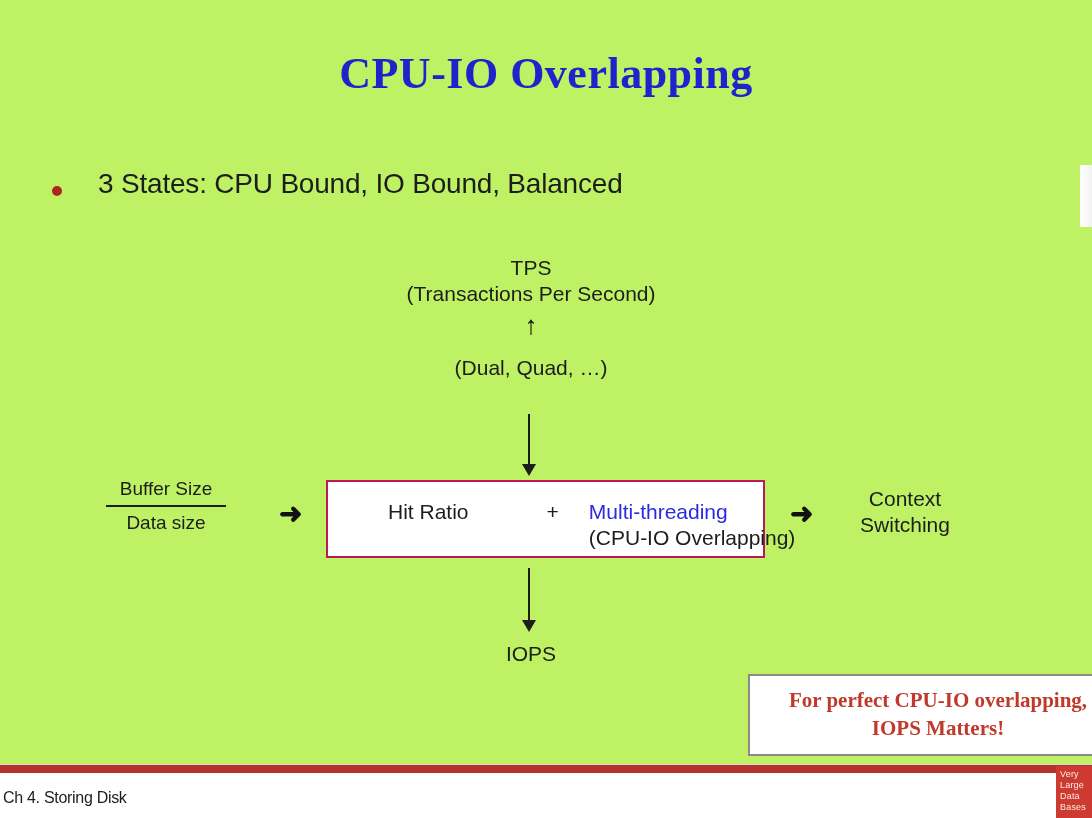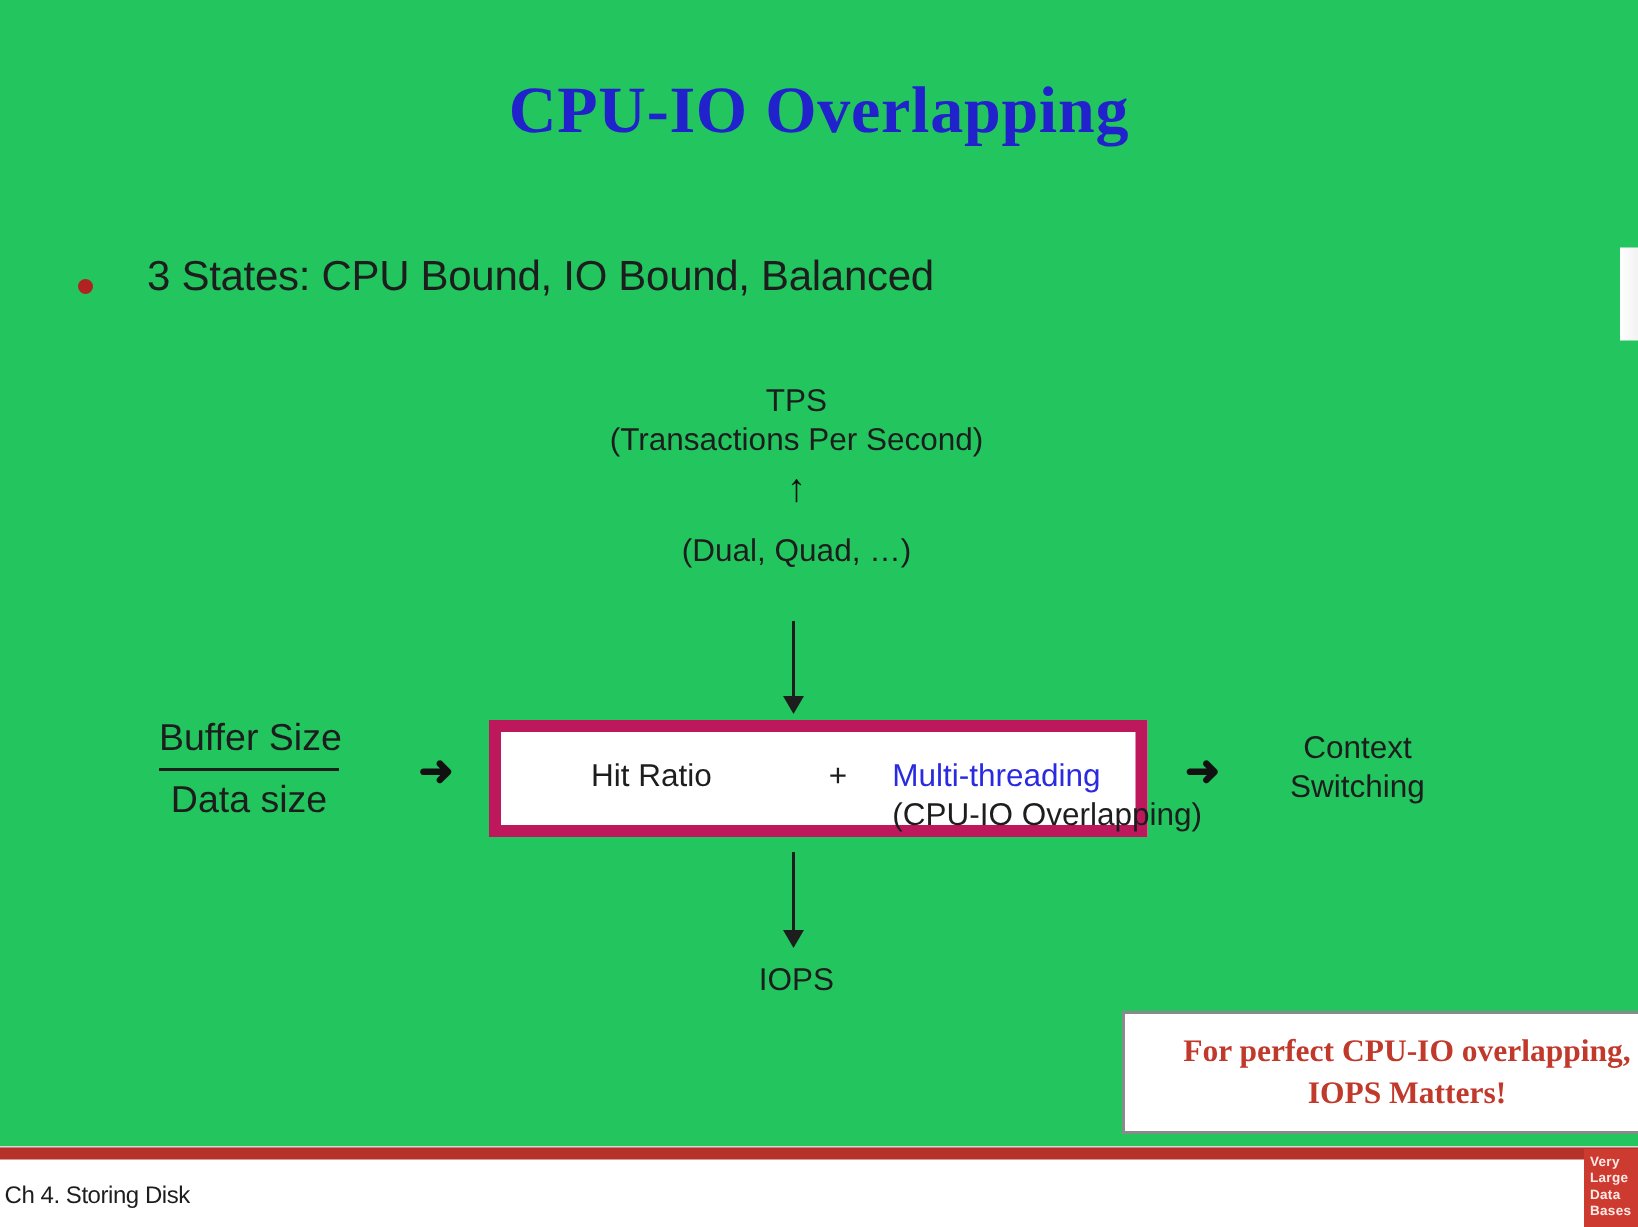--- a/index.html
+++ b/index.html
@@ -11,21 +11,21 @@
     width: 1092px;
     height: 818px;
     position: relative;
     overflow: hidden;
     font-family: "Liberation Sans", sans-serif;
     color: #1a1a1a;
   }
   .slide {
     position: absolute;
     inset: 0;
-    background: #22c55e;
+    background: #bef264;
   }
 
   
   .slide-title {
     position: absolute;
     top: 48px;
     left: 0;
     width: 1092px;
     text-align: center;
     font-family: "Liberation Serif", "DejaVu Serif", serif;
@@ -116,40 +116,40 @@
   .arrow-left-side  { top: 500px; left: 279px; }
   .arrow-right-side { top: 500px; left: 790px; }
 
   
   .fraction {
     position: absolute;
     top: 478px;
     left: 106px;
     width: 120px;
     text-align: center;
-    font-size: 25px;
+    font-size: 19px;
     color: #1d1d1d;
     white-space: nowrap;
   }
   .fraction .numer { padding-bottom: 3px; }
   .fraction .bar {
     height: 2px;
     background: #1d1d1d;
     margin: 2px 0 3px 0;
   }
   .fraction .denom { padding-top: 2px; }
 
   
   .center-box {
     position: absolute;
     top: 480px;
     left: 326px;
     width: 439px;
     height: 78px;
-    border: 8px solid #be185d;
+    border: 2px solid #be185d;
     box-sizing: border-box;
     background: #fff;
   }
   .cb-row {
     position: absolute;
     top: 17px;
     left: 0;
     width: 439px;
     display: flex;
     align-items: baseline;
@@ -265,21 +265,21 @@
     height: 52px;
     background: #cc3a30;
     overflow: hidden;
     padding: 3px 0 0 4px;
     box-sizing: border-box;
   }
   .footer-logo div {
     font-size: 9px;
     line-height: 11px;
     color: #ffe9e7;
-    font-weight: bold;
+    font-weight: normal;
     letter-spacing: 0.2px;
   }
   .edge-artifact {
     position: absolute;
     top: 165px;
     left: 1080px;
     width: 12px;
     height: 62px;
     background: linear-gradient(to right, #ffffff, #f2f2f2);
   }

